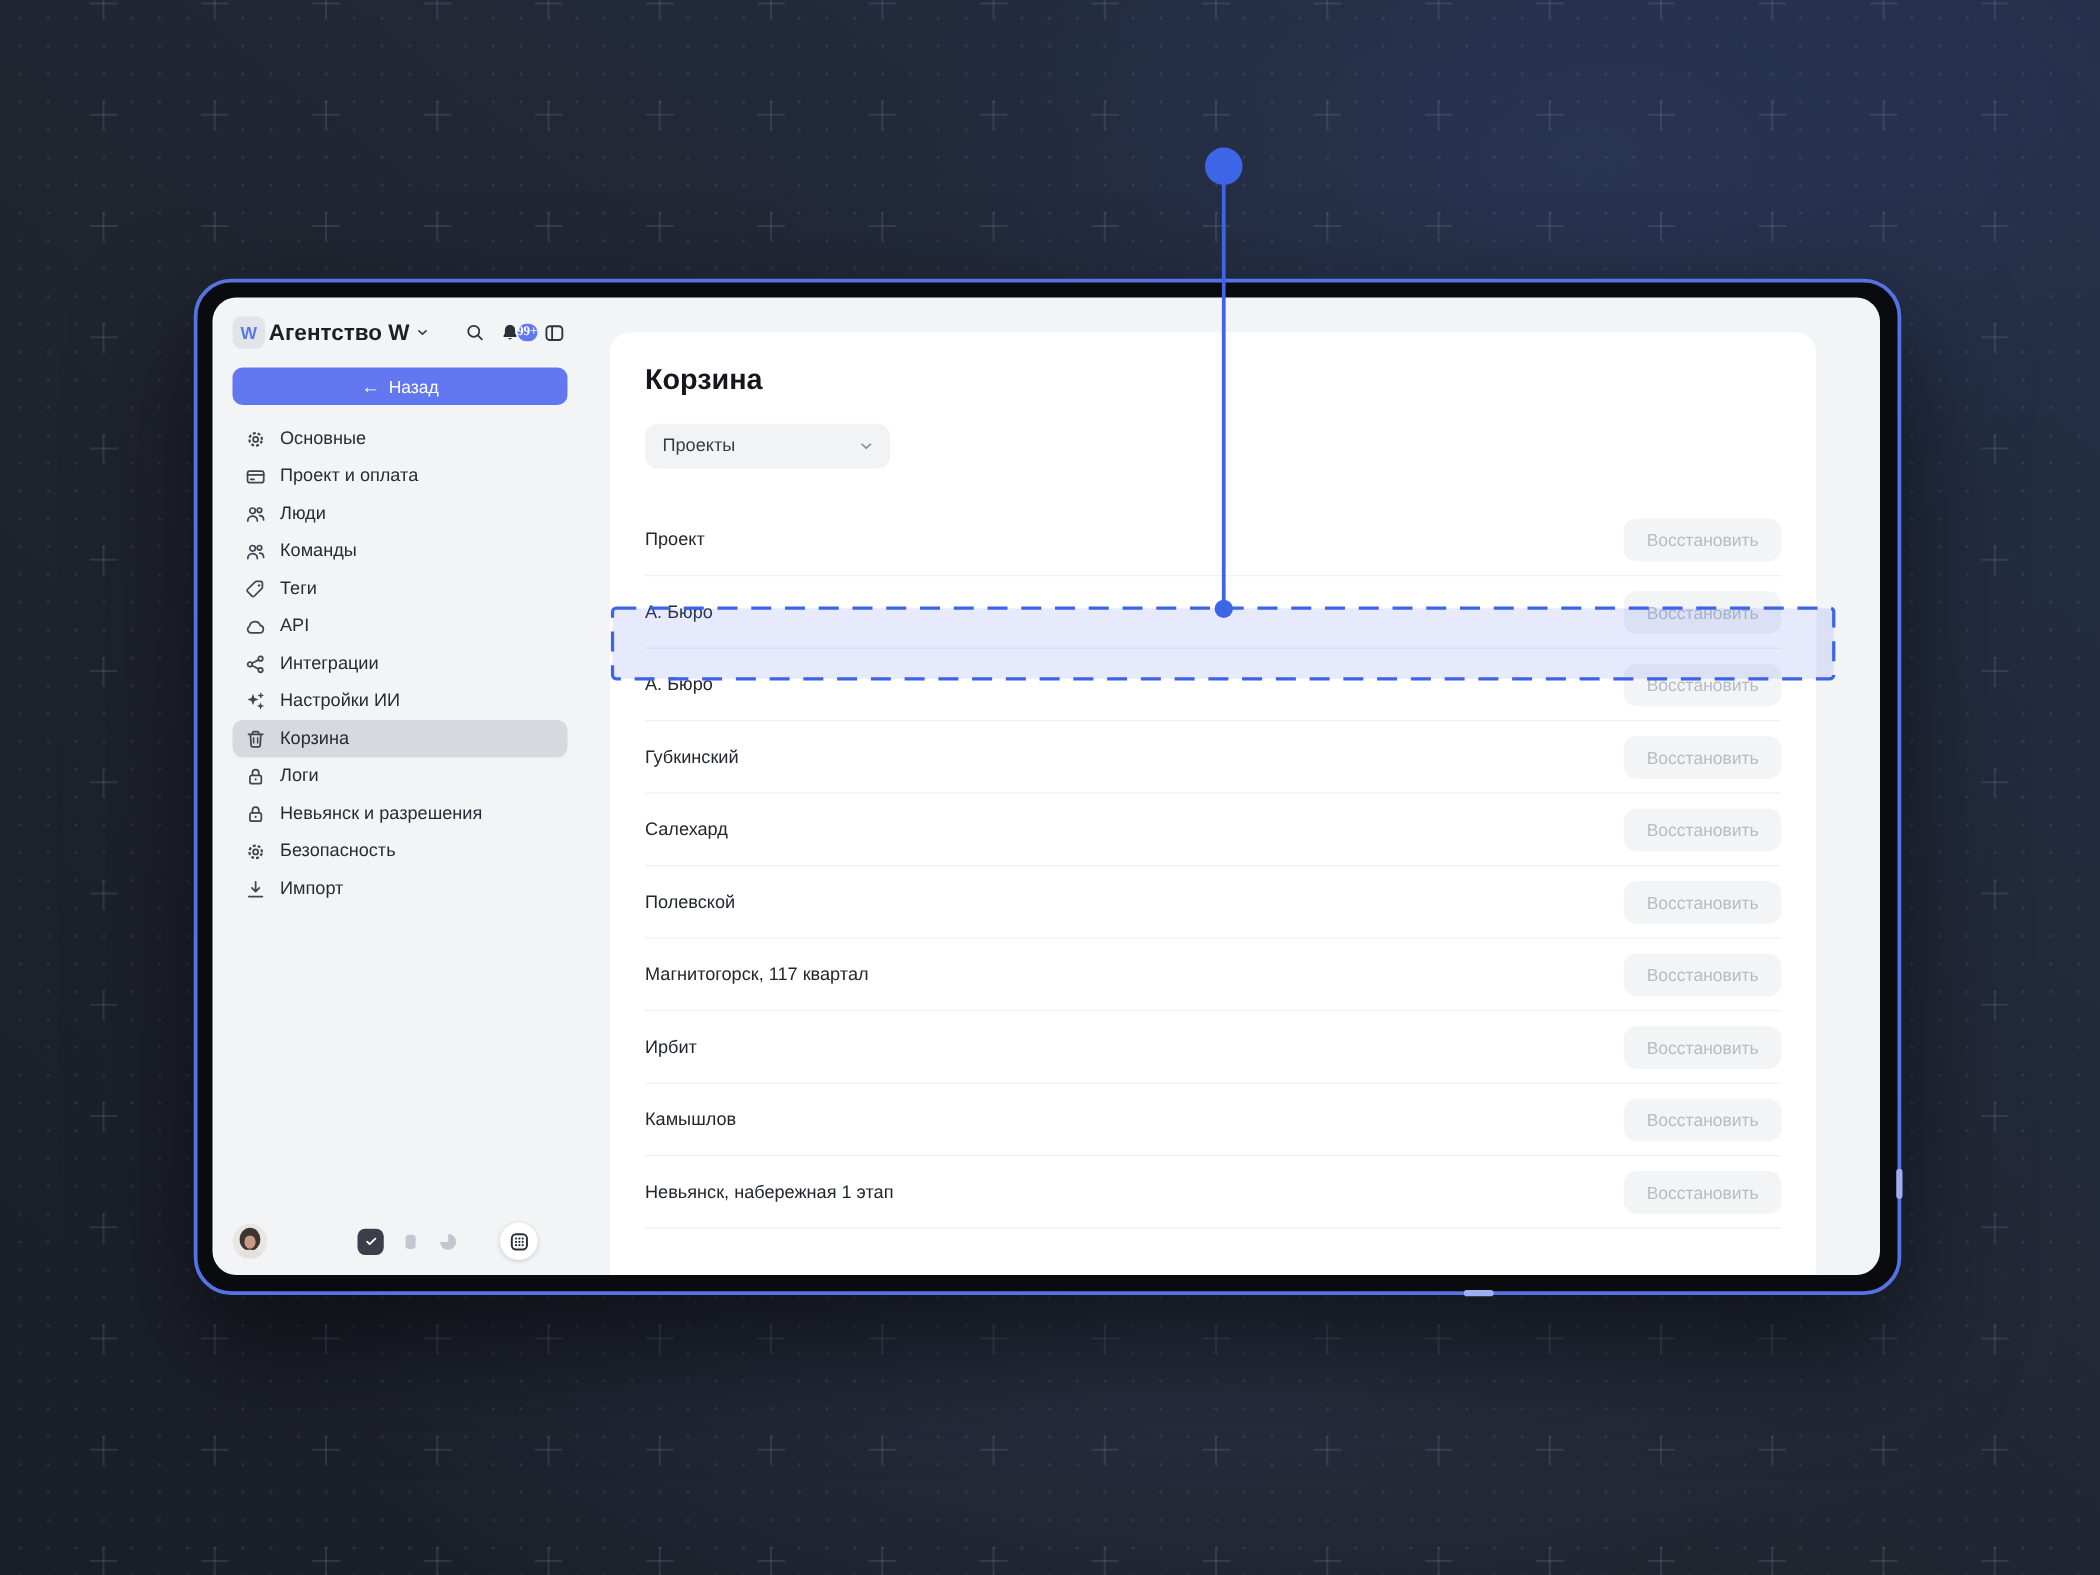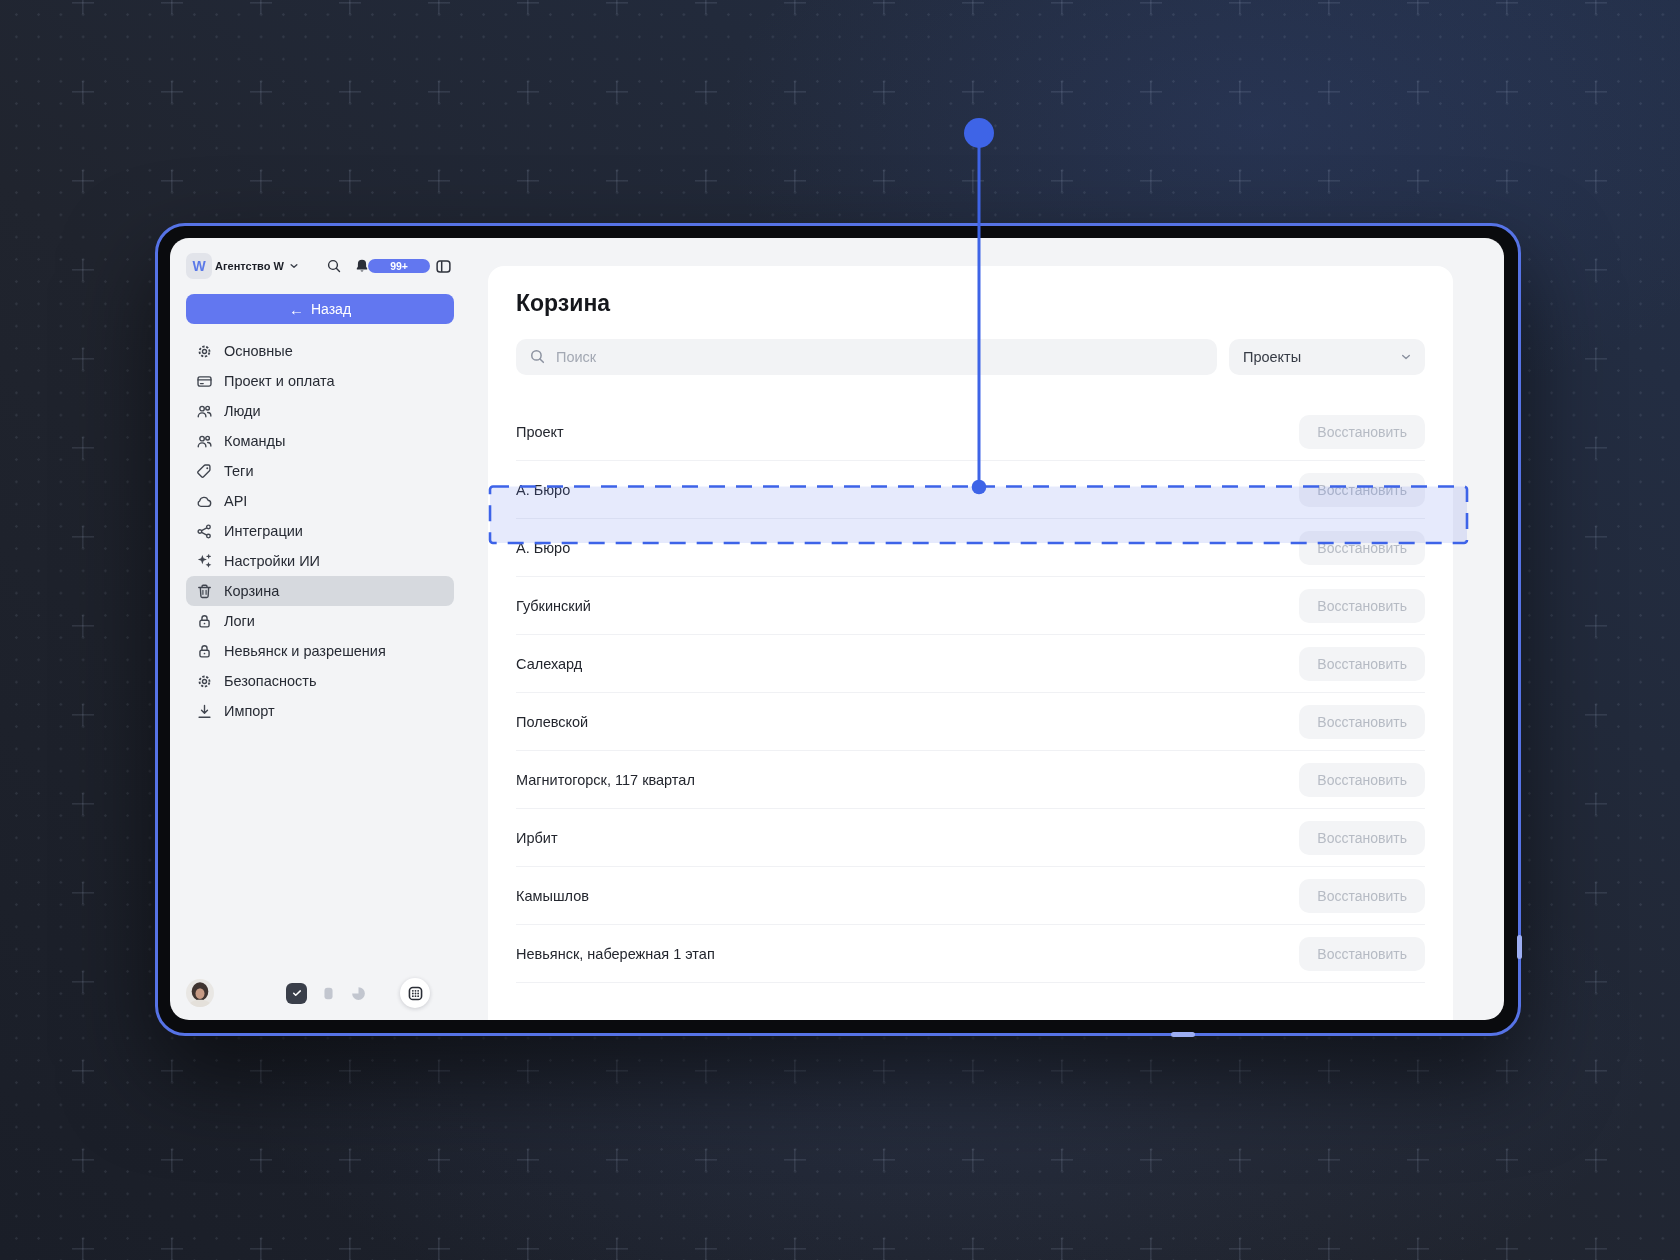--- a/index.html
+++ b/index.html
@@ -24,27 +24,27 @@
     padding:12px 14px 13px 12px;box-shadow:0 40px 90px rgba(0,0,0,0.55);}
   #app{position:relative;width:100%;height:100%;border-radius:19px;overflow:hidden;
     background:#f3f4f6;display:flex;}
   .handle{position:absolute;background:#9DAEF2;border-radius:3px;}
 
   
   #sidebar{width:294px;box-sizing:border-box;padding:13px 10px 12px 16px;display:flex;flex-direction:column;flex-shrink:0;}
   .ws-header{display:flex;align-items:center;height:30px;margin-bottom:13px;}
   .ws-logo{width:26px;height:26px;border-radius:7px;background:#e2e4ea;color:#5B79E8;
     font-weight:700;font-size:14px;display:flex;align-items:center;justify-content:center;}
-  .ws-name{font-size:11px;font-weight:700;color:#1c1f27;margin:0 4px 0 3px;}
+  .ws-name{font-size:18px;font-weight:700;color:#1c1f27;margin:0 4px 0 3px;}
   .ws-chev{color:#3c414c;display:flex;}
   .ws-actions{margin-left:auto;display:flex;align-items:center;}
   .icon-btn{display:flex;align-items:center;justify-content:center;width:22px;height:22px;color:#2f333d;}
   .bell-wrap{position:relative;display:flex;align-items:center;margin:0 2px 0 6px;}
   .badge{margin-left:-5px;background:#6277F0;color:#fff;font-size:10.5px;font-weight:700;
-    border-radius:9px;padding:2px 22px;line-height:1;position:relative;z-index:2;}
+    border-radius:9px;padding:2px 0;line-height:1;position:relative;z-index:2;font-family:Liberation Serif, serif;}
   .back-btn{height:30px;border-radius:8px;background:#6277F0;color:#fff;border:none;
     font-family:inherit;font-size:14px;font-weight:500;display:flex;align-items:center;justify-content:center;
     gap:7px;margin-bottom:12px;cursor:pointer;width:100%;}
   .back-arrow{font-size:15px;line-height:1;}
   #menu{display:flex;flex-direction:column;}
   .sb-item{height:30px;display:flex;align-items:center;gap:11px;padding:0 10px;border-radius:8px;
     color:#272b34;font-size:14.5px;cursor:pointer;}
   .sb-item.selected{background:#d6d9de;}
   .sb-icon{display:flex;color:#40454f;flex-shrink:0;}
   #sb-footer{margin-top:auto;display:flex;align-items:center;height:30px;}
@@ -576,29 +576,20 @@
                 </g>
               </svg>
           </span>
         </div>
       </div>
 
       <div id="main">
         <div id="card">
           <h1 id="page-title">Корзина</h1>
           <div class="controls">
-            <div class="search-wrap">
-              <span class="search-ic">
-                <svg width="17" height="17" viewBox="0 0 16 16" fill="none" stroke="currentColor" stroke-width="1.4" stroke-linecap="round">
-                    <circle cx="7" cy="7" r="4.4"></circle>
-                    <path d="M10.3 10.3 l3.2 3.2"></path>
-                  </svg>
-              </span>
-              <input type="text" placeholder="Поиск" style="">
-            </div>
             <div class="dropdown">
               <span>Проекты</span>
               <span class="dd-chev">
                 <svg width="14" height="14" viewBox="0 0 16 16" fill="none" stroke="currentColor" stroke-width="1.6" stroke-linecap="round" stroke-linejoin="round">
                     <path d="M4.2 6.2 L8 9.8 l3.8-3.6"></path>
                   </svg>
               </span>
             </div>
           </div>
           <div id="rows">

